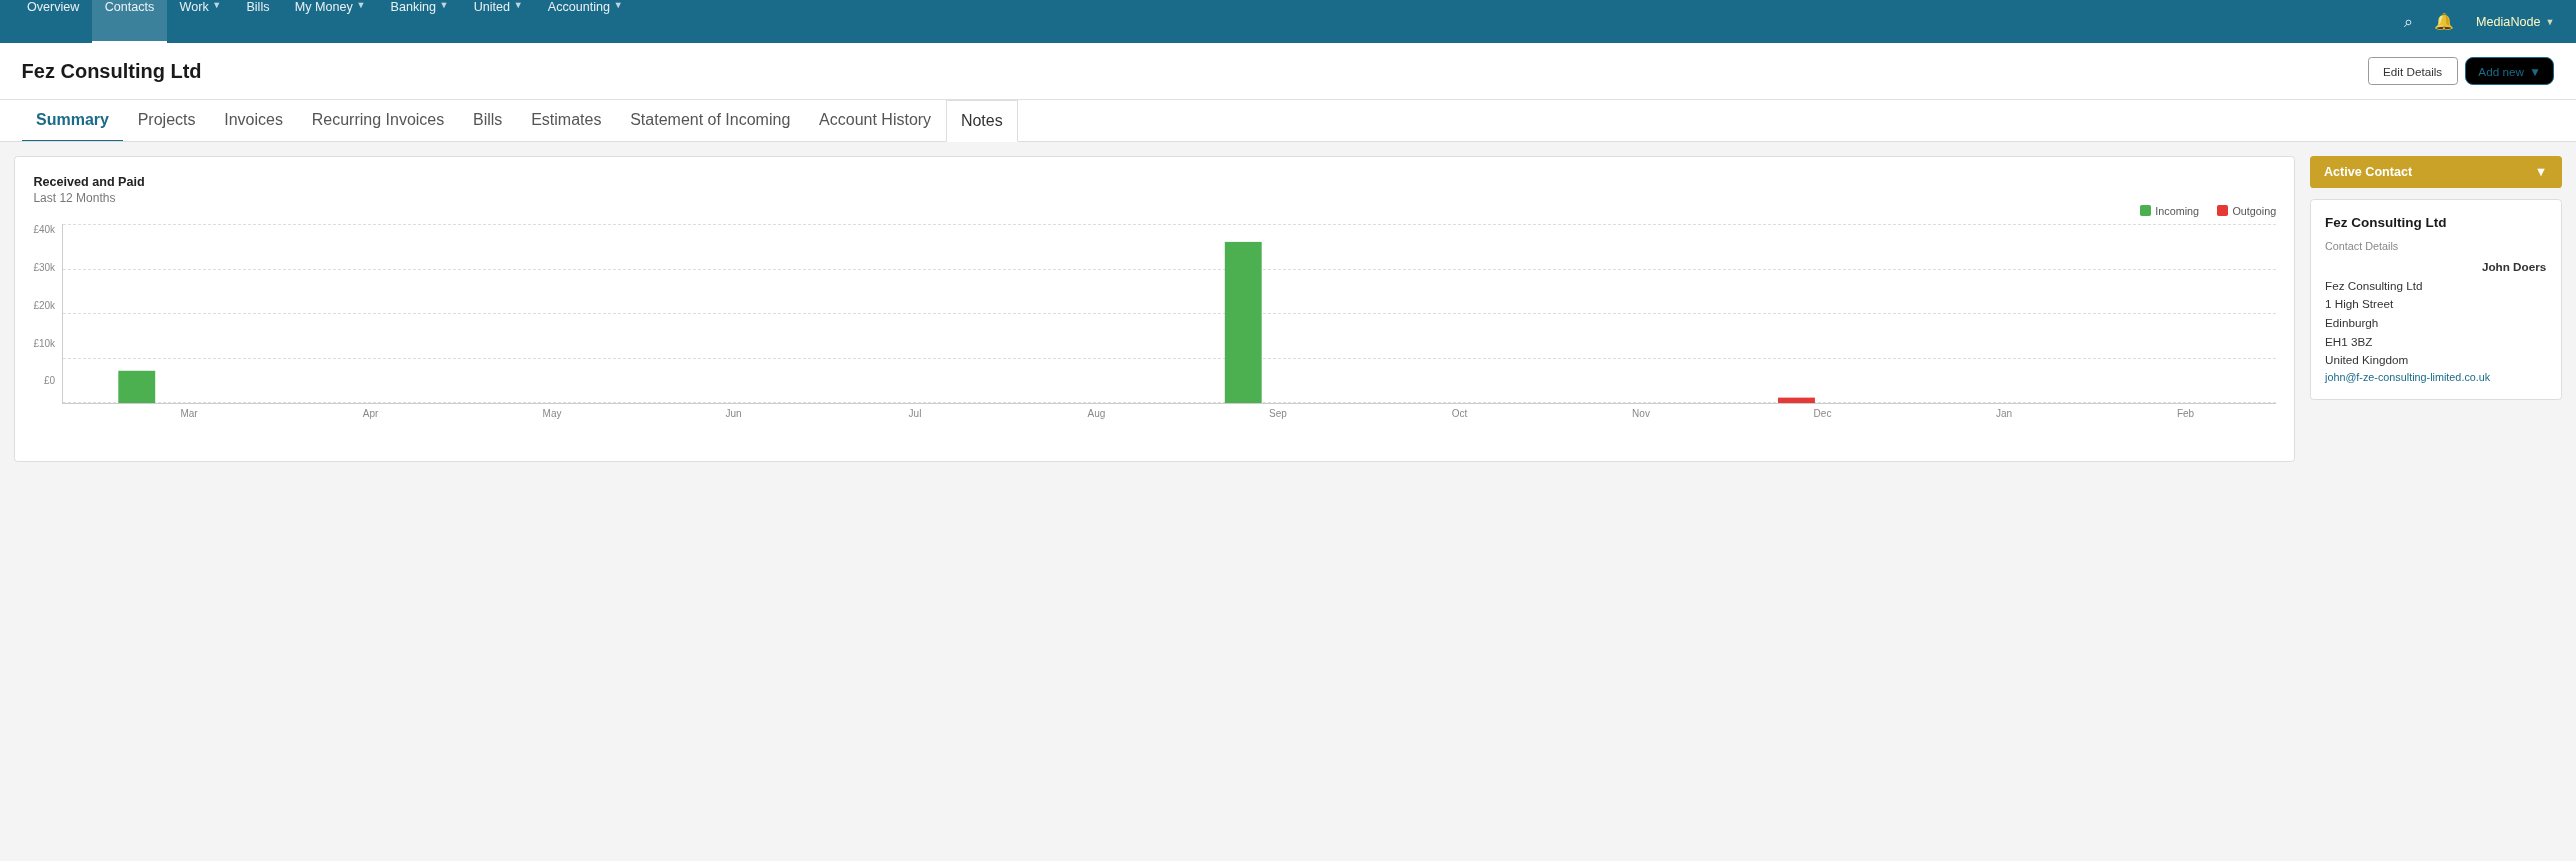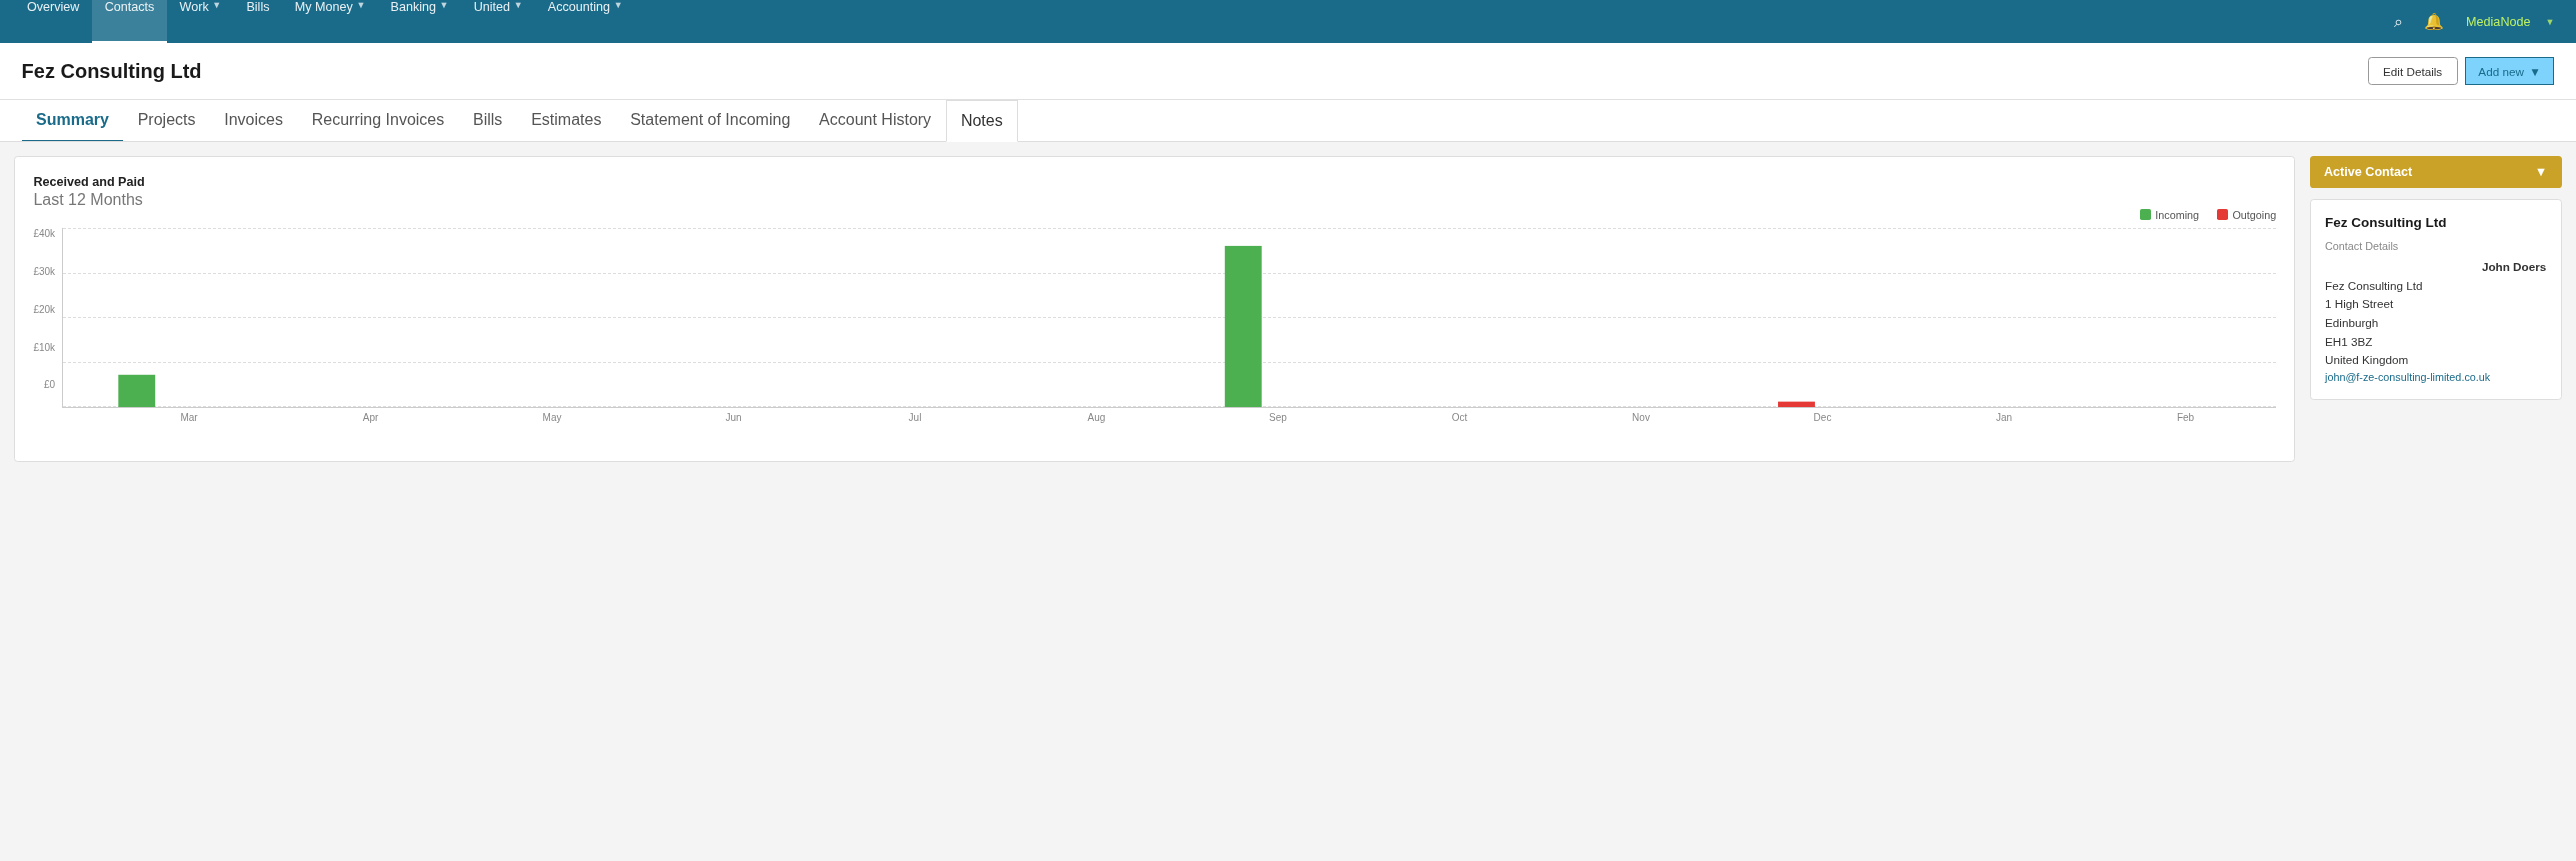--- a/index.html
+++ b/index.html
@@ -27,44 +27,44 @@
     }
     .nav-item.active { background: rgba(255,255,255,0.15); border-bottom: 2.7px solid white; }
     .nav-chevron { font-size: 9px; opacity: 0.8; }
     .nav-spacer { flex: 1; }
     .nav-right { display: flex; align-items: center; gap: 7.2px; }
     .nav-icon-btn {
       background: none; border: none; color: white; cursor: pointer;
       font-size: 16px; padding: 3.6px 7.2px; opacity: 0.9;
     }
     .nav-user {
-      display: flex; align-items: center; gap: 15px;
-      color: #bef264; font-size: 12.6px; cursor: pointer;
+      display: flex; align-items: center; gap: 5px;
+      color: #fef9c3; font-size: 12.6px; cursor: pointer;
       padding: 0 7.2px;
     }
 
     
     .page-header {
       background: white;
       padding: 14.4px 21.6px;
       display: flex;
       align-items: center;
       justify-content: space-between;
       border-bottom: 0.9px solid #e0e0e0;
     }
     .page-title { font-size: 20px; font-weight: 700; color: #1a1a1a; }
 
     .header-actions { display: flex; gap: 7.2px; }
     .btn-outline {
       border: 0.9px solid #999; background: white; color: #333;
       padding: 6.3px 14.4px; border-radius: 3.6px; cursor: pointer; font-size: 11.7px;
     }
     .btn-primary {
-      border: 0.9px solid #1a6b8a; background: #7dd3fc; color: #1a6b8a;
-      padding: 6.3px 12.6px; border-radius: 0; cursor: pointer; font-size: 11.7px;
+      border: 0.9px solid #1a6b8a; background: #000000; color: #1a6b8a;
+      padding: 6.3px 12.6px; border-radius: 8px; cursor: pointer; font-size: 11.7px;
       display: flex; align-items: center; gap: 5.4px;
     }
 
     
     .tabs-bar {
       background: white;
       display: flex;
       align-items: flex-end;
       padding: 0 21.6px;
       border-bottom: 0.9px solid #ddd;
@@ -103,21 +103,21 @@
     
     .chart-section {
       flex: 1;
       background: white;
       border: 0.9px solid #ddd;
       border-radius: 3.6px;
       padding: 18px;
       min-height: 306px;
     }
     .chart-title { font-weight: 700; font-size: 12.6px; color: #222; }
-    .chart-subtitle { font-size: 16px; color: #777; margin-top: 1.8px; }
+    .chart-subtitle { font-size: 12px; color: #777; margin-top: 1.8px; }
 
     .chart-legend {
       display: flex; gap: 18px;
       justify-content: flex-end;
       margin-bottom: 7.2px;
       font-size: 10.8px; color: #555;
     }
     .legend-item { display: flex; gap: 4.5px; }
     .legend-dot {
       width: 10.8px; height: 10.8px; border-radius: 1.8px;

